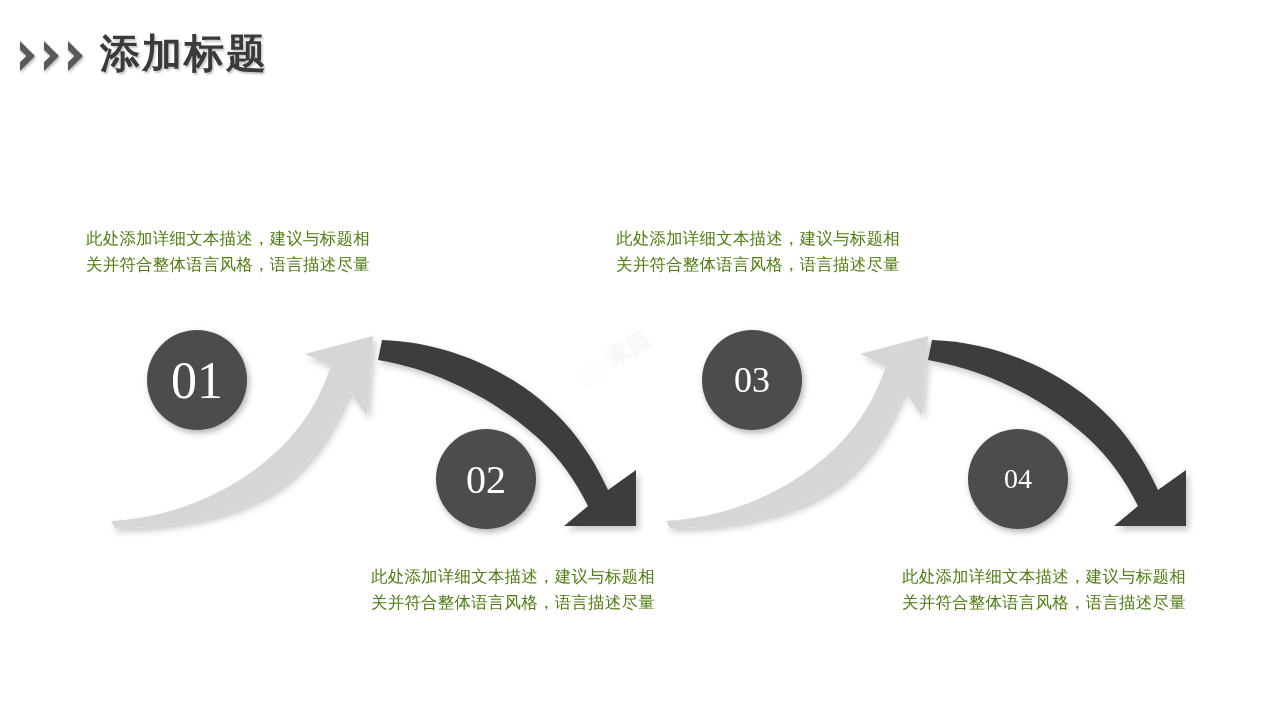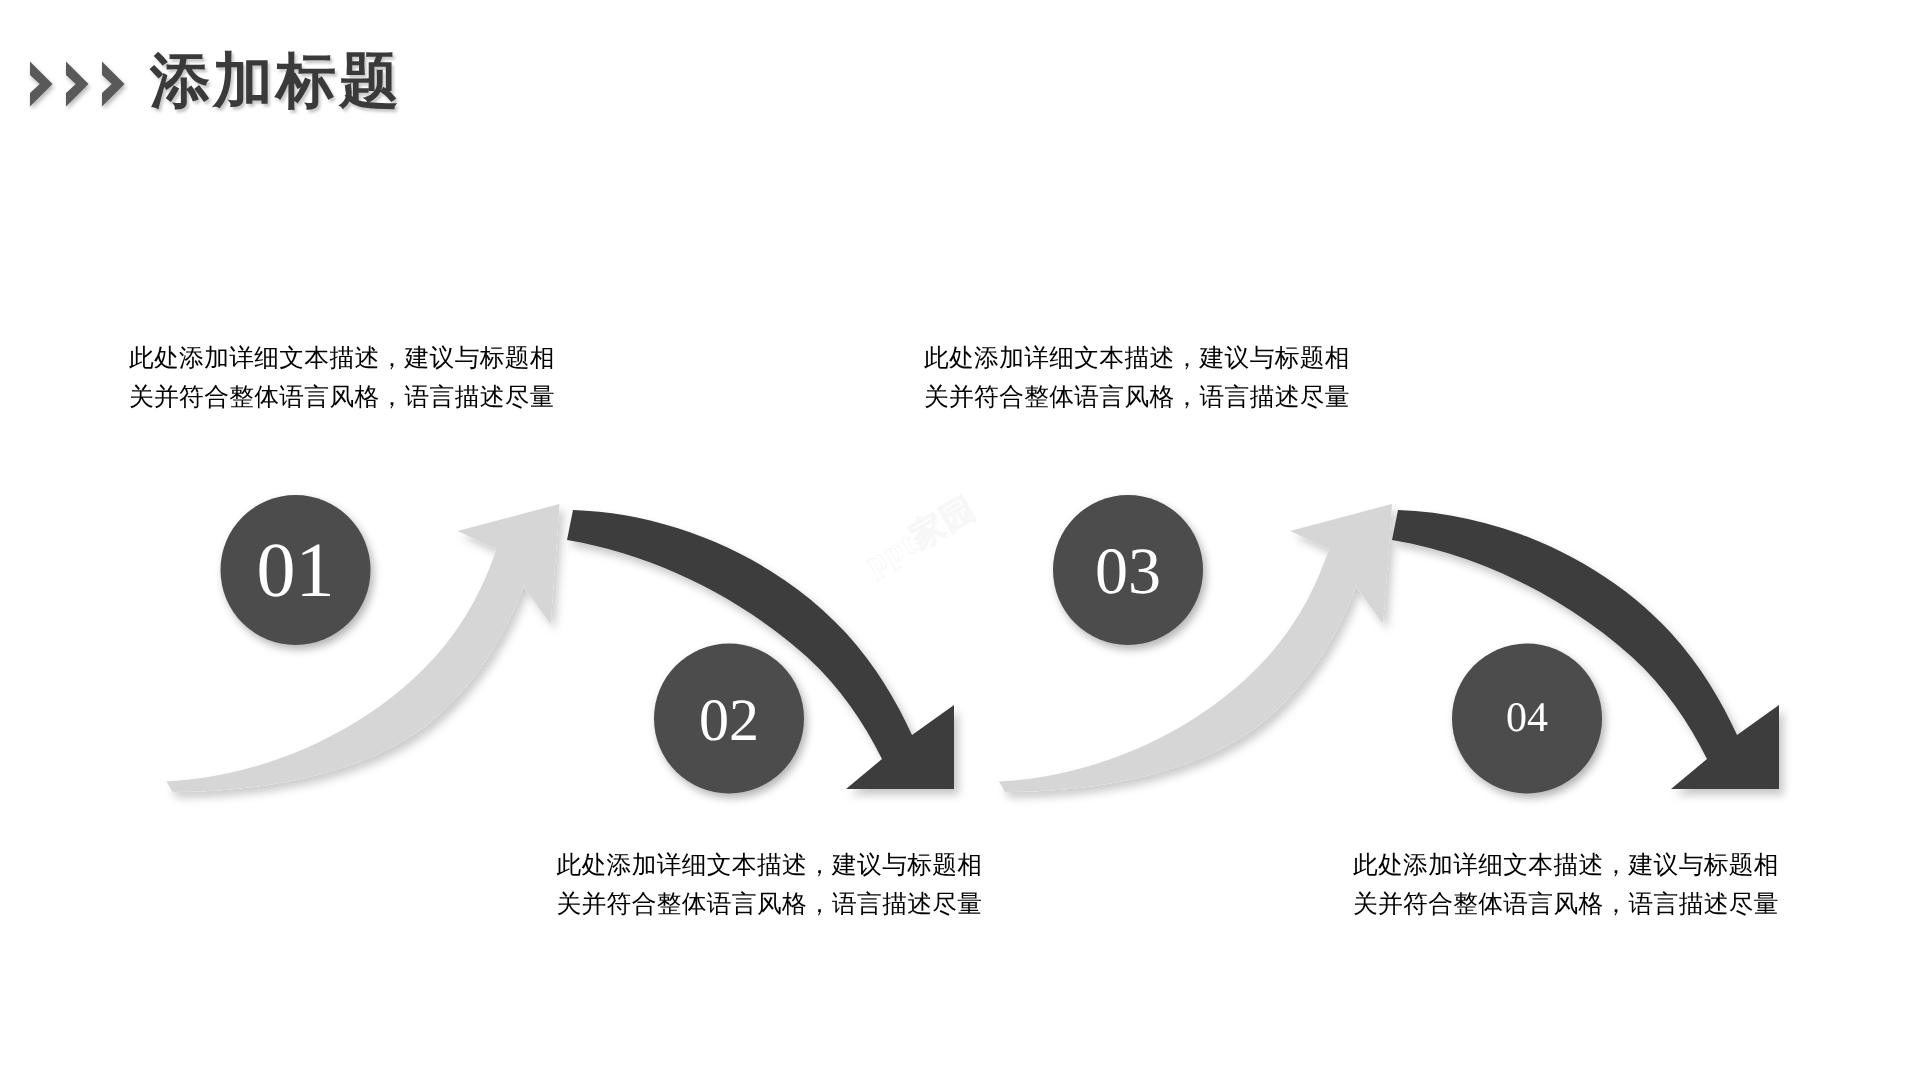--- a/index.html
+++ b/index.html
@@ -59,21 +59,21 @@
     text-shadow: 1.5px 2px 2px rgba(0,0,0,0.22);
     white-space: nowrap;
   }
 
   
   .desc {
     position: absolute;
     font-family: "Liberation Serif", "DejaVu Serif", serif;
     font-size: 16.5px;
     line-height: 26px;
-    color: #000000;
+    color: #4d7c0f;
     width: 292px;
     letter-spacing: 0.2px;
     white-space: normal;
   }
   .desc-1 { left: 86px;  top: 226px; }
   .desc-2 { left: 371px; top: 564px; }
   .desc-3 { left: 616px; top: 226px; }
   .desc-4 { left: 902px; top: 564px; }
 
   
@@ -84,21 +84,21 @@
     display: flex;
     align-items: center;
     justify-content: center;
     color: #ffffff;
     font-family: "Liberation Serif", "DejaVu Serif", serif;
     font-weight: 400;
     box-shadow: 2px 3px 6px rgba(0,0,0,0.30);
   }
   .c01 { left: 147px; top: 330px; width: 100px; height: 100px; font-size: 52px; }
   .c02 { left: 436px; top: 429px; width: 100px; height: 100px; font-size: 40px; align-items: center; }
-  .c03 { left: 702px; top: 330px; width: 100px; height: 100px; font-size: 44px; }
+  .c03 { left: 702px; top: 330px; width: 100px; height: 100px; font-size: 36px; }
   .c04 { left: 968px; top: 429px; width: 100px; height: 100px; font-size: 28px; }
 
   
   .arrow-svg {
     position: absolute;
     overflow: visible;
   }
   .a1 { left: 105px;  top: 328px; }
   .a2 { left: 378px;  top: 330px; }
   .a3 { left: 660px;  top: 328px; }

